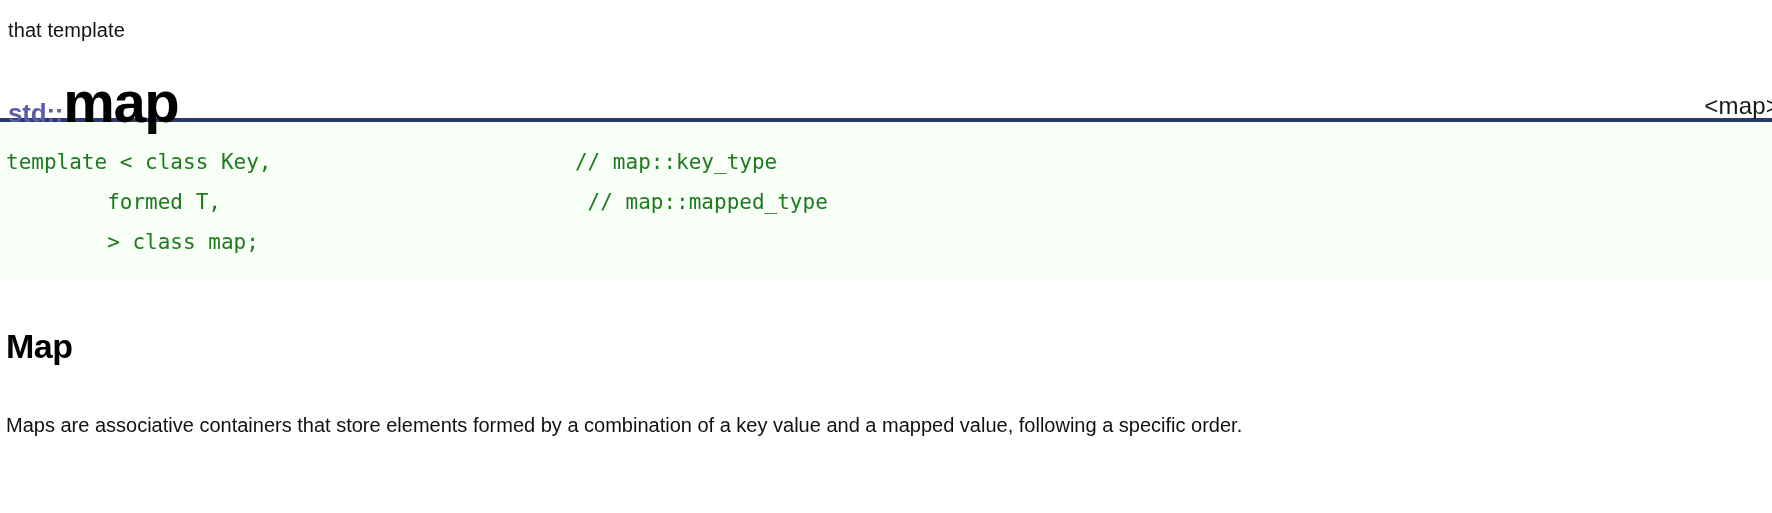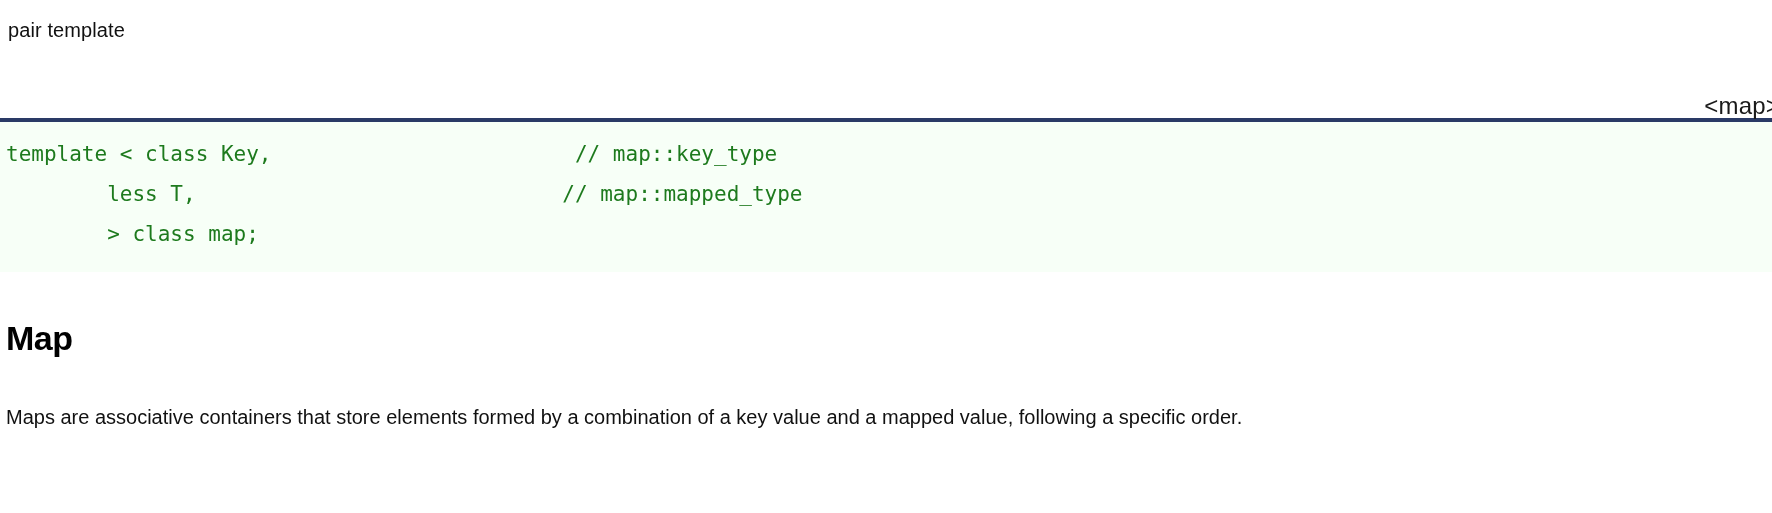--- a/index.html
+++ b/index.html
@@ -71,21 +71,21 @@
   .rule {
     height: 4px;
     background: #2a3a66;
     width: 100%;
     margin-top: 4px;
   }
 
   
   .code-block {
     background: #f7fff7;
-    padding: 12px 0 18px 0;
+    padding: 20px 0 18px 0;
     width: 100%;
   }
   .code-line {
     display: block;
     white-space: pre;
     font-family: "DejaVu Sans Mono", "Liberation Mono", monospace;
     font-size: 21px;
     line-height: 40px;
     color: #1d7a1d;
     padding-left: 6px;
@@ -108,32 +108,33 @@
     padding: 16px 40px 0 6px;
     text-align: justify;
     max-width: 1760px;
   }
 </style>
 </head>
 <body>
 
 <div class="page-wrap">
 
-  <div class="kind-label">pair template</div>
+  <div class="kind-label">that template</div>
 
   <div class="title-row">
+    <h1 class="title"><span class="ns">std::</span><span class="name">map</span></h1>
 
     <div class="header-name">&lt;map&gt;</div>
   </div>
 
   <div class="rule"></div>
 
   <div class="code-block">
     <code class="code-line">template &lt; class Key,                        // map::key_type</code>
-    <code class="code-line">        less T,                             // map::mapped_type</code>
+    <code class="code-line">        formed T,                             // map::mapped_type</code>
     <code class="code-line">        &gt; class map;</code>
   </div>
 
   <h2 class="section-heading">Map</h2>
 
   <p class="body-paragraph">Maps are associative containers that store elements formed by a combination of a key value and a mapped value, following a specific order.</p>
 
 </div>
 
 </body></html>

